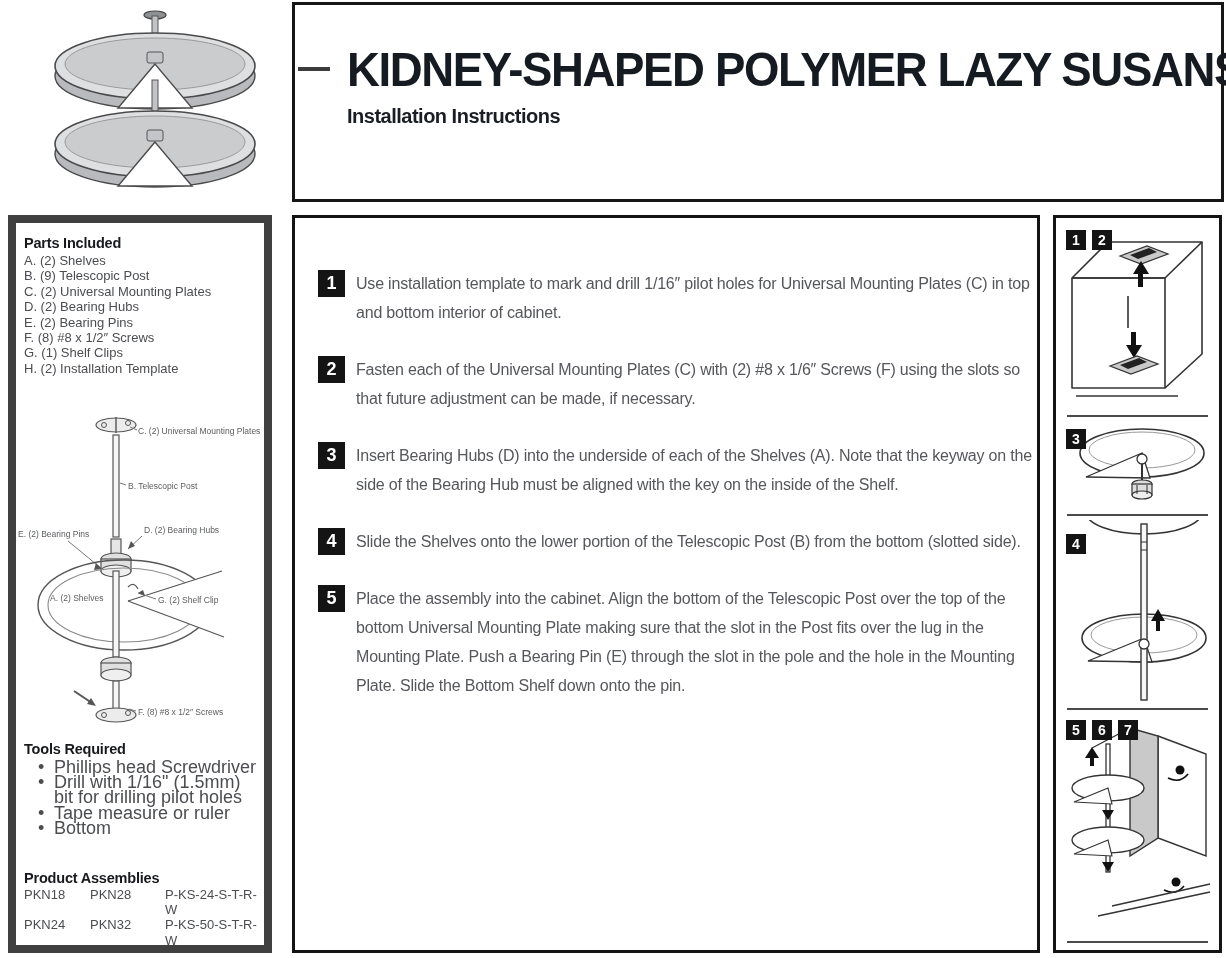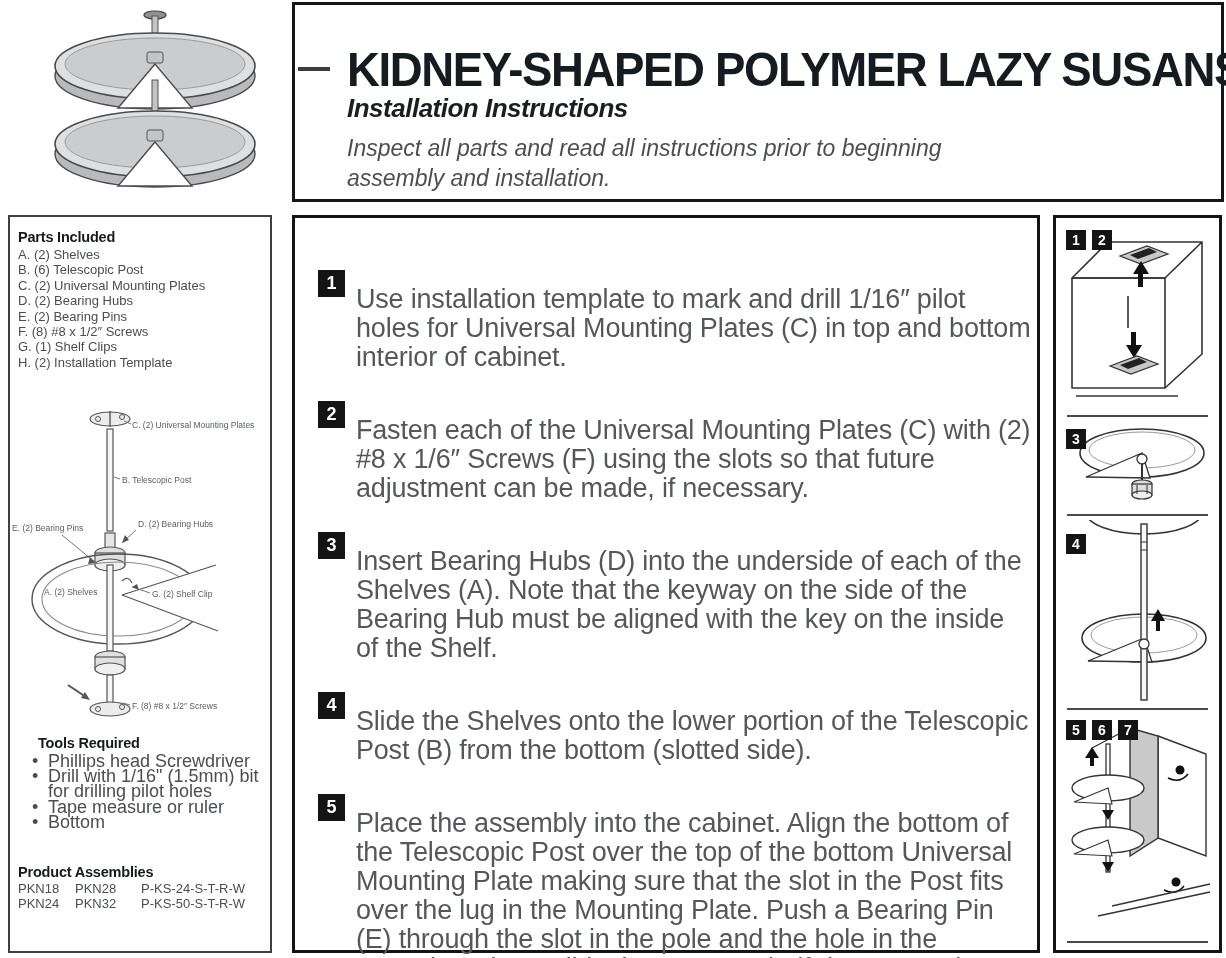--- a/index.html
+++ b/index.html
@@ -14,58 +14,58 @@
     position:absolute;left:292px;top:2px;width:932px;height:200px;
     border:3px solid #161616;box-sizing:border-box;background:#fff;
   }
   .title-dash{position:absolute;left:3px;top:62px;width:32px;height:4px;background:#3c3c3c;}
   .main-title{
     position:absolute;left:52px;top:36px;margin:0;white-space:nowrap;
     font-size:49px;font-weight:bold;color:#161a21;letter-spacing:-1.5px;
     transform:scaleX(0.93);transform-origin:left top;
   }
   .sub-title{
-    position:absolute;left:52px;top:88px;margin:0;white-space:nowrap;
-    font-size:26px;font-weight:bold;font-style:italic;color:#1a1e24;letter-spacing:-0.5px;
+    position:absolute;left:52px;top:100px;margin:0;white-space:nowrap;
+    font-size:20px;font-weight:bold;color:#1a1e24;letter-spacing:-0.5px;
   }
   .intro-text{
     position:absolute;left:52px;top:128px;margin:0;width:600px;
     font-size:23px;font-style:italic;color:#4c4e52;line-height:30px;
   }
   
   .left-panel{
     position:absolute;left:8px;top:215px;width:264px;height:738px;
-    border:2px solid #404040;box-sizing:border-box;background:#fff;
+    border:8px solid #404040;box-sizing:border-box;background:#fff;
   }
   .lp-heading{margin:0;padding:0 0 0 8px;font-size:14.5px;font-weight:bold;color:#17191c;letter-spacing:-0.2px;}
   .parts-heading{position:absolute;left:0;top:12px;}
   .parts-list{position:absolute;left:0;top:30px;margin:0;padding:0 0 0 8px;list-style:none;
     font-size:13px;line-height:15.4px;color:#4b4d50;}
   .exploded-fig{position:absolute;left:0;top:186px;width:260px;height:322px;}
   .exploded-fig text{font-family:"Liberation Sans",sans-serif;font-size:8.5px;fill:#5a5c5f;}
-  .tools-heading{position:absolute;left:0;top:518px;margin-left:20px;}
+  .tools-heading{position:absolute;left:0;top:518px;}
   .tools-list{position:absolute;left:0;top:537px;margin:0;padding:0 6px 0 38px;list-style:none;
     font-size:18px;line-height:15.2px;color:#4b4d50;}
   .tools-list li{position:relative;}
   .tools-list li::before{content:"•";position:absolute;left:-16px;color:#4b4d50;}
   .asm-heading{position:absolute;left:0;top:647px;}
   .asm-table{position:absolute;left:8px;top:664px;display:grid;grid-template-columns:57px 66px auto;
-    font-size:13px;line-height:15.2px;color:#4b4d50;column-gap:0;}
+    font-size:13px;line-height:15.2px;color:#4b4d50;column-gap:9px;}
   
   .steps-panel{
     position:absolute;left:292px;top:215px;width:748px;height:738px;
     border:3px solid #141414;box-sizing:border-box;background:#fff;
   }
   .steps-inner{position:absolute;left:23px;top:51px;display:flex;flex-direction:column;gap:28px;}
   .step{display:flex;align-items:flex-start;}
   .step-badge{
     flex:0 0 auto;width:27px;height:27px;margin-top:1px;background:#141414;color:#fff;
     font-size:18px;font-weight:bold;display:flex;align-items:center;justify-content:center;
   }
-  .step-text{margin:16px 0 0 11px;width:676px;font-size:27px;line-height:29px;color:#55575b;letter-spacing:-0.2px;}
+  .step-text{margin:0 0 0 11px;width:676px;font-size:16px;line-height:29px;color:#55575b;letter-spacing:-0.2px;}
   
   .right-panel{
     position:absolute;left:1053px;top:215px;width:169px;height:738px;
     border:3px solid #141414;box-sizing:border-box;background:#fff;
   }
   .rp-badges{position:absolute;display:flex;gap:6px;}
   .rp-badge{width:20px;height:20px;background:#141414;color:#fff;font-size:14px;font-weight:bold;
     display:flex;align-items:center;justify-content:center;}
   .rp-divider{position:absolute;left:11px;width:141px;height:2px;background:#4a4a4a;}
   .rp-fig{position:absolute;}
@@ -97,28 +97,27 @@
         <polygon points="117,138 80,182 154,182" fill="#ffffff" stroke="#4a4a4a" stroke-width="1.4"></polygon>
         <rect x="109" y="126" width="16" height="11" rx="2" fill="#c4c5c8" stroke="#555" stroke-width="1"></rect>
       </g>
     </svg>
   </div>
 
   <div class="title-box">
     <div class="title-dash"></div>
     <h1 class="main-title">KIDNEY-SHAPED POLYMER LAZY SUSANS</h1>
     <h2 class="sub-title">Installation Instructions</h2>
-    <p class="intro-text">Inspect all parts and read all instructions prior to beginning assembly and installation.</p>
   </div>
 
   <aside class="left-panel">
     <h3 class="lp-heading parts-heading">Parts Included</h3>
     <ul class="parts-list">
       <li>A. (2) Shelves</li>
-      <li>B. (6) Telescopic Post</li>
+      <li>B. (9) Telescopic Post</li>
       <li>C. (2) Universal Mounting Plates</li>
       <li>D. (2) Bearing Hubs</li>
       <li>E. (2) Bearing Pins</li>
       <li>F. (8) #8 x 1/2″ Screws</li>
       <li>G. (1) Shelf Clips</li>
       <li>H. (2) Installation Template</li>
     </ul>
 
     <div class="exploded-fig">
       <svg width="260" height="322" viewBox="0 0 260 322">

